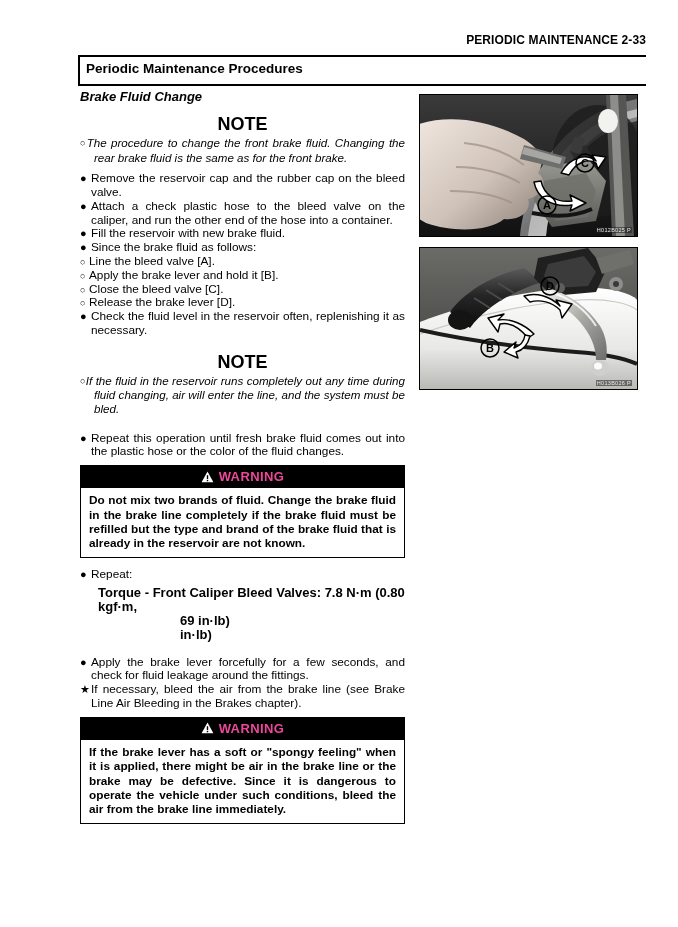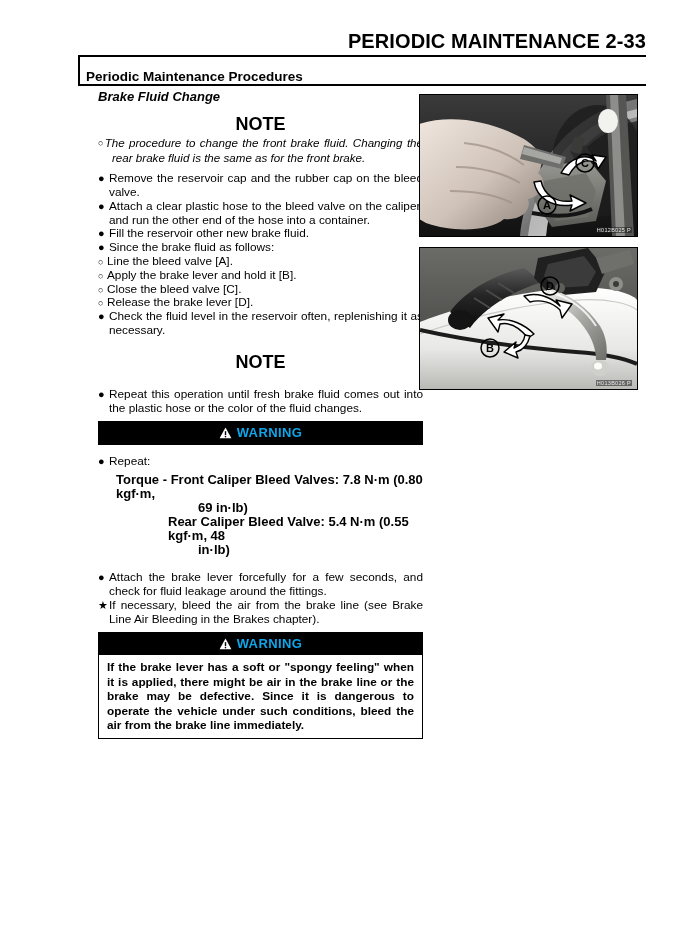--- a/index.html
+++ b/index.html
@@ -18,21 +18,21 @@
 
   
   .page-header {
     position: absolute;
     left: 78px;
     top: 30px;
     width: 568px;
     text-align: right;
   }
   .page-header .title {
-    font-size: 20px;
+    font-size: 12px;
     font-weight: bold;
     letter-spacing: 0.1px;
     margin-left: 47px;
   }
   .header-rule {
     position: absolute;
     left: 78px;
     top: 55px;
     width: 568px;
     height: 2px;
@@ -43,21 +43,21 @@
   .section-band {
     position: absolute;
     left: 78px;
     top: 57px;
     width: 568px;
     height: 28px;
   }
   .section-band .band-label {
     position: absolute;
     left: 8px;
-    top: 12px;
+    top: 4px;
     font-size: 13.5px;
     font-weight: bold;
   }
   .section-band .band-left-rule {
     position: absolute;
     left: 0;
     top: 0;
     width: 1.5px;
     height: 28px;
     background: #000;
@@ -67,21 +67,21 @@
     left: 0;
     top: 27px;
     width: 568px;
     height: 1.5px;
     background: #000;
   }
 
   
   .text-col {
     position: absolute;
-    left: 98px;
+    left: 80px;
     top: 89px;
     width: 325px;
   }
 
   .subhead {
     font-size: 13px;
     font-weight: bold;
     font-style: italic;
     margin: 0 0 10px 0;
   }
@@ -137,21 +137,21 @@
   .gap-lg { height: 14px; }
 
   
   .warning-box {
     border: 1.5px solid #000;
     margin: 0;
     background: #fff;
   }
   .warning-bar {
     background: #000;
-    color: #0ea5e9;
+    color: #ec4899;
     text-align: center;
     padding: 3px 0 4px 0;
     font-size: 13px;
     font-weight: bold;
     letter-spacing: 0.4px;
     display: flex;
     align-items: center;
     justify-content: center;
     gap: 5px;
   }
@@ -217,81 +217,79 @@
 
   <div class="subhead">Brake Fluid Change</div>
 
   <div class="note-title">NOTE</div>
   <p class="note-body"><span class="obullet">○</span><span>The procedure to change the front brake fluid.  Changing the rear brake fluid is the same as for the front brake.</span></p>
 
   <div class="gap-sm"></div>
 
   <ul class="steps">
     <li><span class="bull b-filled">●</span><span>Remove the reservoir cap and the rubber cap on the bleed valve.</span></li>
-    <li><span class="bull b-filled">●</span><span>Attach a clear plastic hose to the bleed valve on the caliper, and run the other end of the hose into a container.</span></li>
-    <li class="nojust"><span class="bull b-filled">●</span><span>Fill the reservoir other new brake fluid.</span></li>
+    <li><span class="bull b-filled">●</span><span>Attach a check plastic hose to the bleed valve on the caliper, and run the other end of the hose into a container.</span></li>
+    <li class="nojust"><span class="bull b-filled">●</span><span>Fill the reservoir with new brake fluid.</span></li>
     <li class="nojust"><span class="bull b-filled">●</span><span>Since the brake fluid as follows:</span></li>
     <li class="nojust hollow"><span class="bull b-hollow">○</span><span>Line the bleed valve [A].</span></li>
     <li class="nojust hollow"><span class="bull b-hollow">○</span><span>Apply the brake lever and hold it [B].</span></li>
     <li class="nojust hollow"><span class="bull b-hollow">○</span><span>Close the bleed valve [C].</span></li>
     <li class="nojust hollow"><span class="bull b-hollow">○</span><span>Release the brake lever [D].</span></li>
     <li><span class="bull b-filled">●</span><span>Check the fluid level in the reservoir often, replenishing it as necessary.</span></li>
   </ul>
 
   <div class="gap-md"></div>
 
   <div class="note-title">NOTE</div>
+  <p class="note-body"><span class="obullet">○</span><span>If the fluid in the reservoir runs completely out any time during fluid changing, air will enter the line, and the system must be bled.</span></p>
 
   <div class="gap-lg"></div>
 
   <ul class="steps">
     <li><span class="bull b-filled">●</span><span>Repeat this operation until fresh brake fluid comes out into the plastic hose or the color of the fluid changes.</span></li>
   </ul>
 
   <div class="gap-sm"></div>
 
   <div class="warning-box">
     <div class="warning-bar">
       <span>
         <svg width="13" height="12" viewBox="0 0 13 12" aria-hidden="true">
           <polygon points="6.5,0.6 12.4,11.2 0.6,11.2" fill="#ffffff"></polygon>
           <rect x="5.8" y="4.2" width="1.4" height="4.0" fill="#000000"></rect>
           <rect x="5.8" y="9.0" width="1.4" height="1.3" fill="#000000"></rect>
         </svg>
       </span>
       <span>WARNING</span>
     </div>
+    <div class="warning-text">Do not mix two brands of fluid.  Change the brake fluid in the brake line completely if the brake fluid must be refilled but the type and brand of the brake fluid that is already in the reservoir are not known.</div>
   </div>
 
   <div class="gap-md"></div>
 
   <ul class="steps">
     <li class="nojust"><span class="bull b-filled">●</span><span>Repeat:</span></li>
   </ul>
 
   <div style="height:4px"></div>
 
   <div class="torque-block">
     <div class="torque-line-1">
       <span>Torque -</span>
       <span>Front Caliper Bleed Valves:</span>
       <span>7.8 N·m (0.80 kgf·m,</span>
     </div>
     <div class="torque-cont-1">69 in·lb)</div>
-    <div class="torque-line-2">
-      <span>Rear Caliper Bleed Valve:</span>
-      <span>5.4 N·m (0.55 kgf·m, 48</span>
-    </div>
     <div class="torque-cont-2">in·lb)</div>
   </div>
 
   <div class="gap-lg"></div>
 
   <ul class="steps">
-    <li><span class="bull b-filled">●</span><span>Attach the brake lever forcefully for a few seconds, and check for fluid leakage around the fittings.</span></li>
+    <li><span class="bull b-filled">●</span><span>Apply the brake lever forcefully for a few seconds, and check for fluid leakage around the fittings.</span></li>
     <li><span class="bull b-star">★</span><span>If necessary, bleed the air from the brake line (see Brake Line Air Bleeding in the Brakes chapter).</span></li>
   </ul>
 
   <div class="gap-sm"></div>
 
   <div class="warning-box">
     <div class="warning-bar">
       <span>
         <svg width="13" height="12" viewBox="0 0 13 12" aria-hidden="true">
           <polygon points="6.5,0.6 12.4,11.2 0.6,11.2" fill="#ffffff"></polygon>

